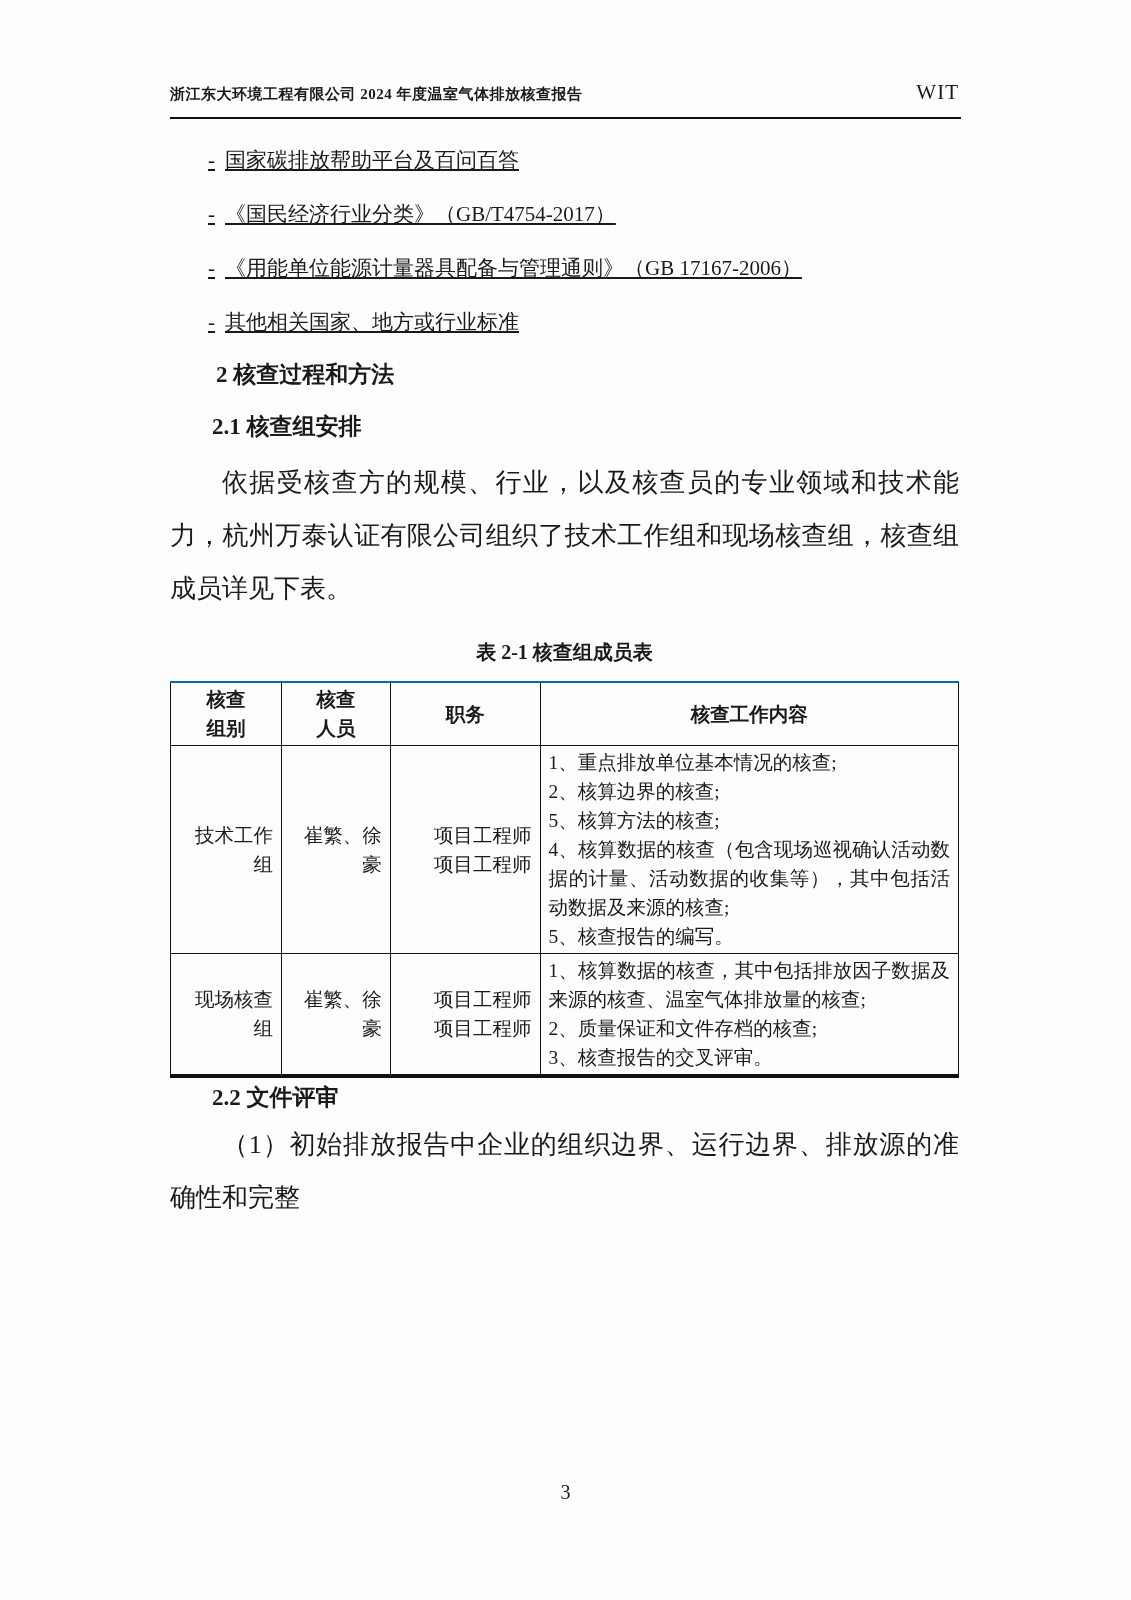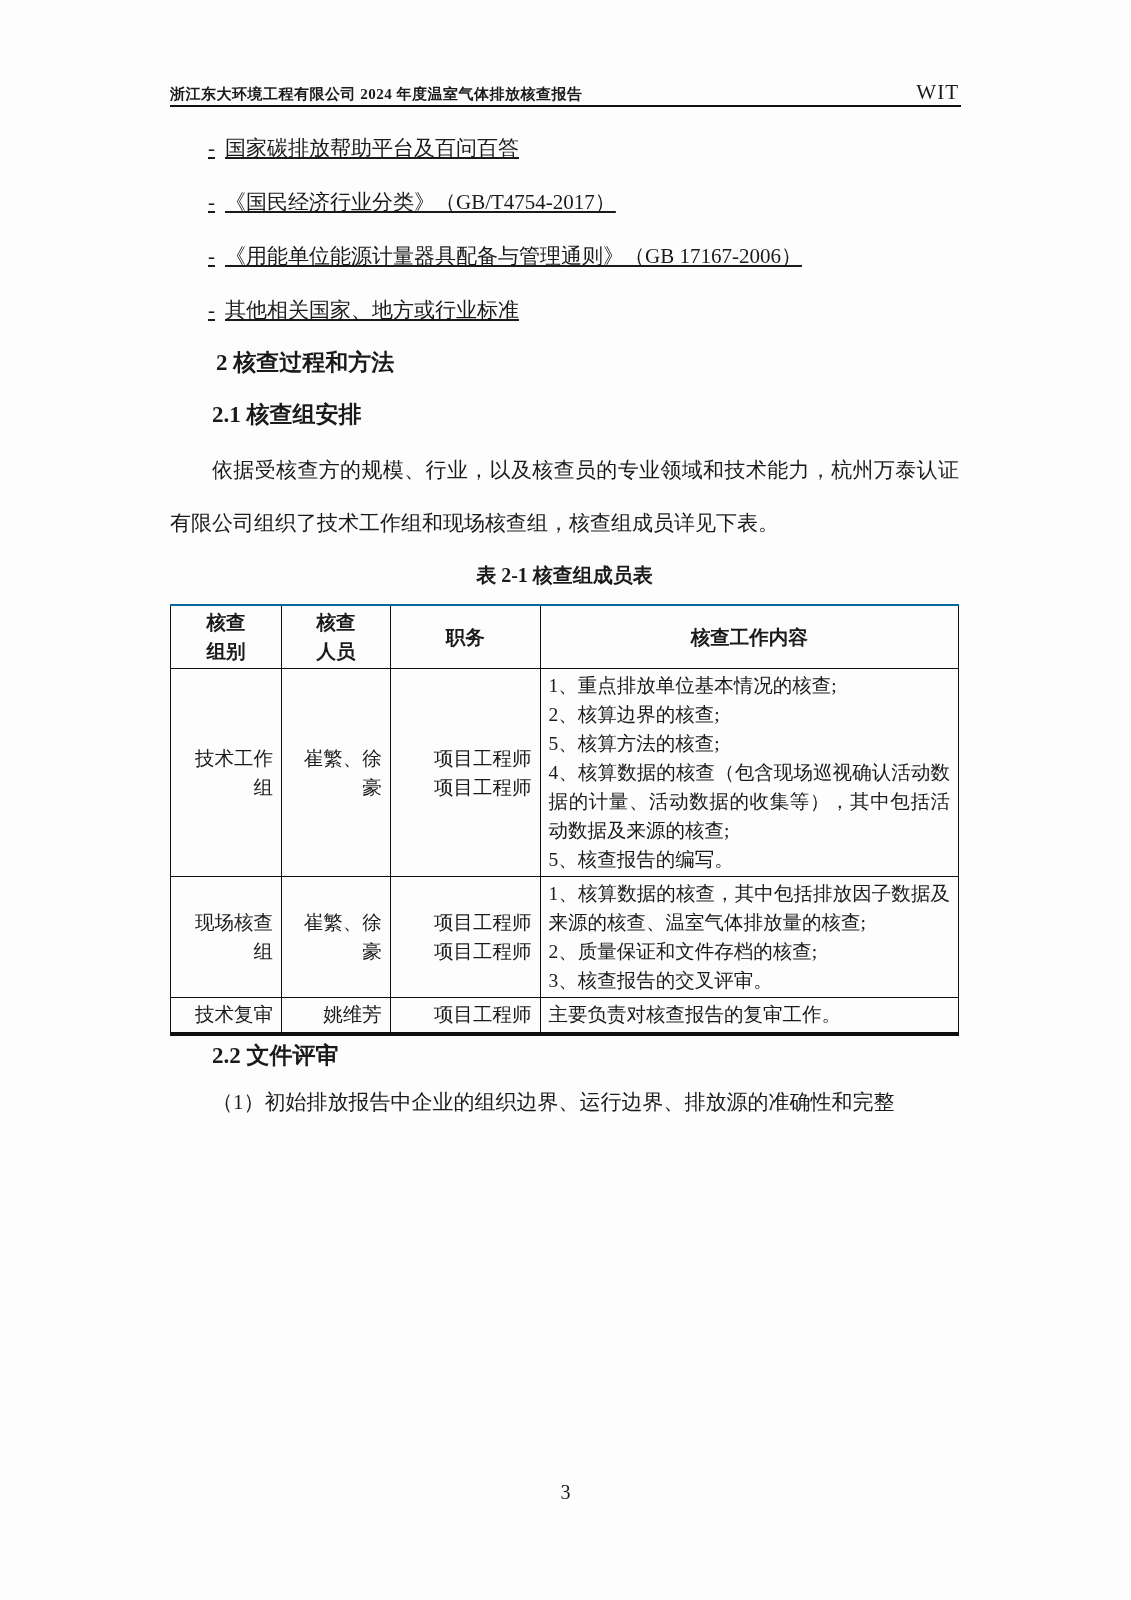--- a/index.html
+++ b/index.html
@@ -13,21 +13,21 @@
     font-family: "Liberation Serif", "DejaVu Serif", serif;
     color: #1a1a1a;
     overflow: hidden;
   }
   .content { padding: 0 172px 0 170px; }
 
   
   .page-header {
     margin: 0 170px 0 170px;
     padding-top: 80px;
-    padding-bottom: 0;
+    padding-bottom: 12px;
     border-bottom: 2px solid #111;
     display: flex;
     justify-content: space-between;
     align-items: baseline;
   }
   .header-title { font-size: 15px; font-weight: bold; letter-spacing: 0.5px; }
   .header-brand { font-size: 21px; letter-spacing: 1px; margin-right: 2px; }
 
   
   .reference-list { margin-top: 14px; text-decoration: underline; }
@@ -48,30 +48,30 @@
   .h-level2 {
     margin: 12px 0 0 42px;
     font-size: 23px;
     font-weight: bold;
     line-height: 40px;
   }
 
   
   .para {
     margin-top: 9px;
-    font-size: 21px;
+    font-size: 26px;
     line-height: 53px;
     text-align: justify;
     text-indent: 2em;
   }
   .para-last { margin-top: 0; }
 
   
   .table-caption {
-    margin-top: 10px;
+    margin-top: 22px;
     text-align: center;
     font-size: 20px;
     font-weight: bold;
     line-height: 31px;
   }
   table.members-table {
     margin-top: 13px;
     width: 100%;
     border-collapse: collapse;
     font-size: 19.5px;
@@ -175,28 +175,20 @@
           <td class="cell-center">现场核查组</td>
           <td class="cell-center">崔繁、徐豪</td>
           <td class="cell-center">项目工程师
 项目工程师</td>
           <td class="cell-tasks">
             <div class="task-line">1、核算数据的核查，其中包括排放因子数据及来源的核查、温室气体排放量的核查;</div>
             <div class="task-line">2、质量保证和文件存档的核查;</div>
             <div class="task-line">3、核查报告的交叉评审。</div>
           </td>
         </tr>
-        <tr class="row-short">
-          <td class="cell-center">技术复审</td>
-          <td class="cell-center">姚维芳</td>
-          <td class="cell-center">项目工程师</td>
-          <td class="cell-tasks">
-            <div class="task-line">主要负责对核查报告的复审工作。</div>
-          </td>
-        </tr>
       </tbody>
     </table>
 
     <div class="h-level2" style="margin-top:0">2.2 文件评审</div>
 
 
     <p class="para para-last">（1）初始排放报告中企业的组织边界、运行边界、排放源的准确性和完整</p>
 
   </div>
 

